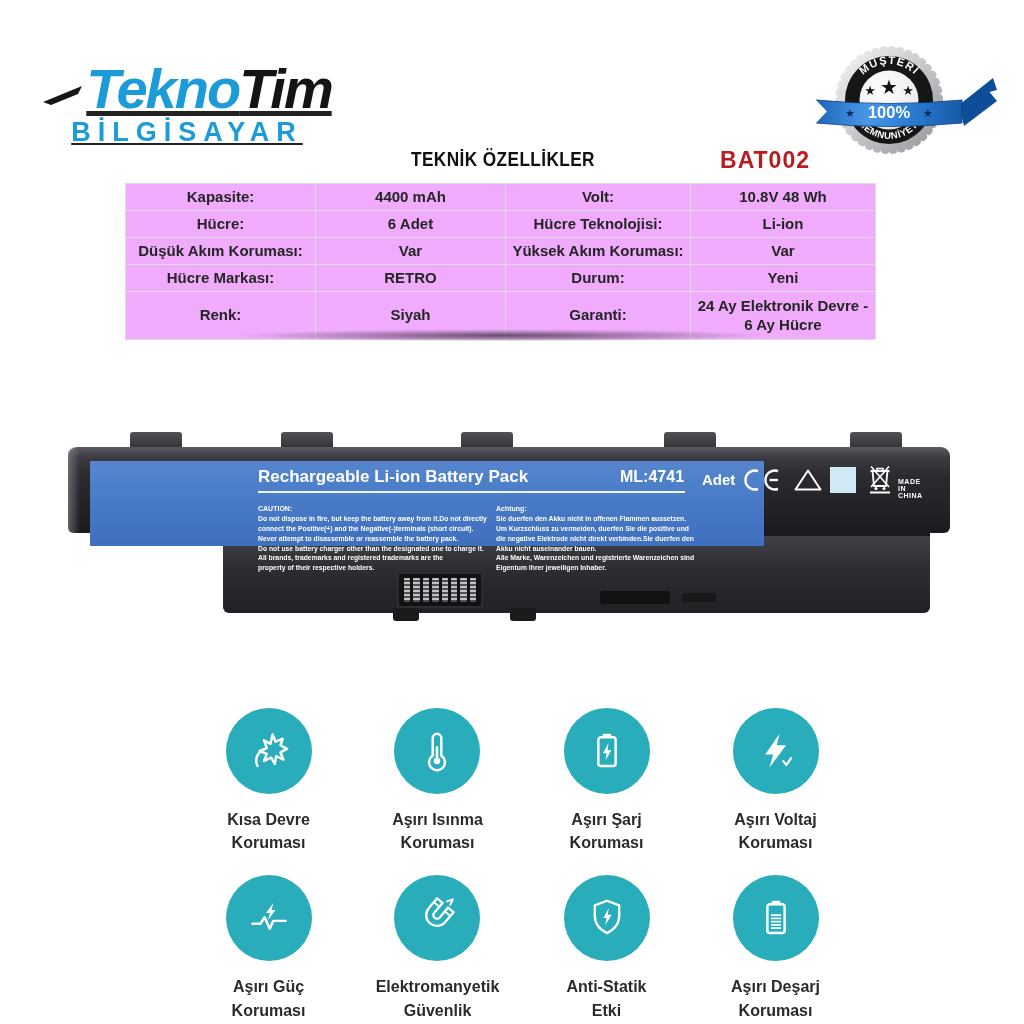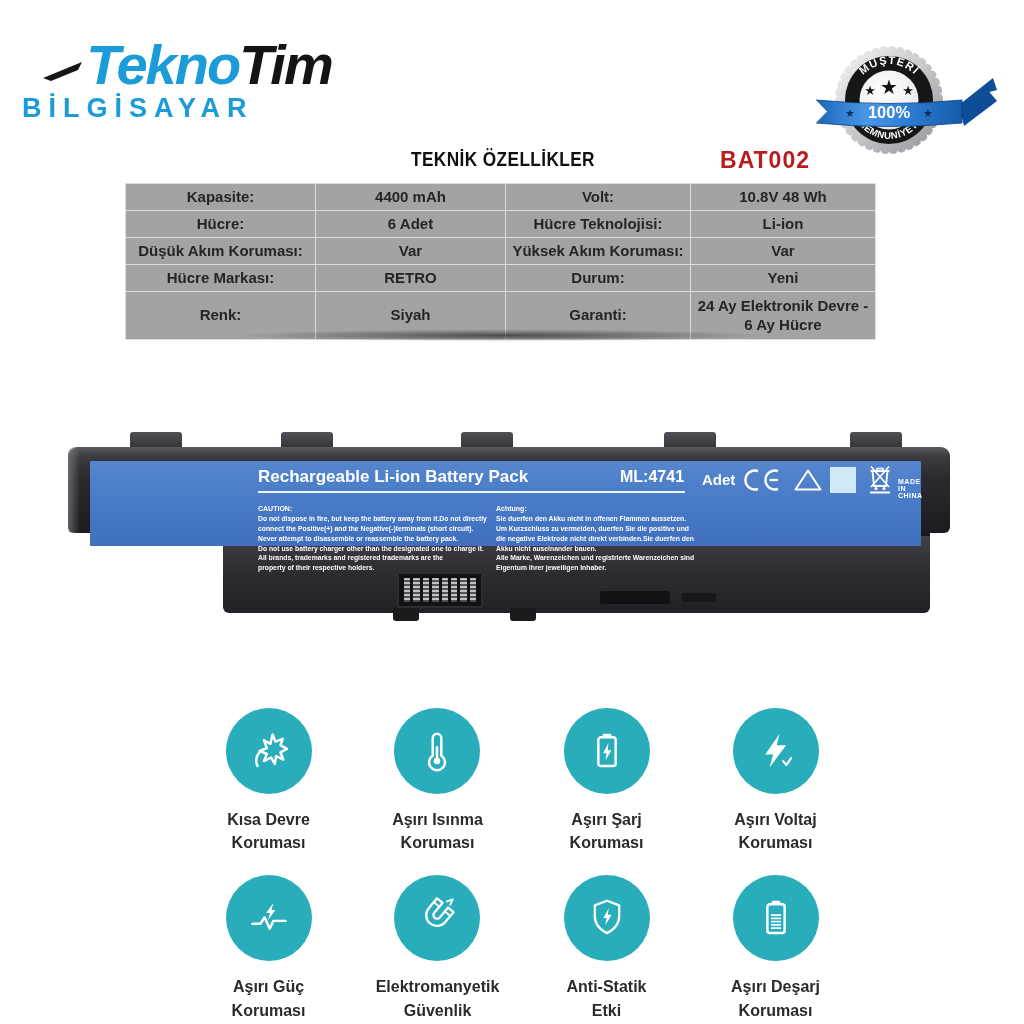--- a/index.html
+++ b/index.html
@@ -1,38 +1,38 @@
 <!DOCTYPE html>
 <html style="--teal: #2aadba; --label-blue: #4a7cc8; --logo-blue: #1b9bd8; --ribbon-blue: #2f80d8;"><head>
 <meta charset="utf-8">
 <style>
   html,body{margin:0;padding:0;background:#fff;}
   .canvas{position:relative;width:1024px;height:1024px;background:#fff;overflow:hidden;
           font-family:"Liberation Sans",sans-serif;color:#222;}
 
   
-  .logo{position:absolute;left:22px;top:32px;width:330px;}
+  .logo{position:absolute;left:22px;top:56px;width:330px;text-align:center;text-decoration:underline;}
   .logo-row{display:flex;align-items:center;justify-content:center;}
   .logo-swoosh{margin-right:2px;margin-top:14px;}
   .logo-tekno{font-size:56px;font-weight:bold;font-style:italic;letter-spacing:-2px;color:var(--logo-blue,#1b9bd8);}
   .logo-tim{font-size:56px;font-weight:bold;font-style:italic;letter-spacing:-2px;color:#141414;}
   .logo-sub{font-size:27px;font-weight:bold;letter-spacing:7px;color:var(--logo-blue,#1b9bd8);margin-top:-4px;}
 
   
   .badge{position:absolute;left:812px;top:22px;}
 
   
   .spec-title{position:absolute;left:368px;top:147px;width:270px;text-align:center;
               font-size:21px;font-weight:bold;color:#101010;transform:scaleX(.82);letter-spacing:.5px;}
   .spec-model{position:absolute;left:700px;top:147px;width:130px;text-align:center;
               font-size:23px;font-weight:bold;color:#b91c1c;letter-spacing:1px;}
 
   
   .spec-table{position:absolute;left:125px;top:183px;width:750px;border-collapse:collapse;table-layout:fixed;
-              font-size:15px;background:#a3a3a3;}
+              font-size:15px;background:#f0abfc;}
   .spec-table td{border:1px solid #dcdcdc;text-align:center;vertical-align:middle;height:24px;padding:1px 6px;line-height:1.25;}
   .spec-table tr:last-child td{height:45px;}
   .spec-table td.lbl{font-weight:bold;color:#252525;}
   .spec-table td.val{color:#252525;font-weight:bold;font-weight:600;}
   .table-shadow{position:absolute;left:228px;top:329px;width:548px;height:13px;
                 background:radial-gradient(ellipse at center,rgba(30,30,30,.65) 0%,rgba(30,30,30,0) 68%);}
 
   
   .battery{position:absolute;left:55px;top:425px;width:905px;height:215px;}
   .bat-tab{position:absolute;top:7px;height:16px;width:52px;background:linear-gradient(#515157,#323237);
@@ -44,21 +44,21 @@
   .bat-lower{position:absolute;left:168px;top:108px;width:707px;height:77px;border-radius:0 0 6px 6px;
             border-top:3px solid #1a1a1d;
             background:linear-gradient(180deg,#404046 0%,#2c2c31 45%,#202025 100%);}
   .bat-foot{position:absolute;top:183px;width:26px;height:13px;background:#1b1b1d;border-radius:0 0 3px 3px;}
   .bat-latch{position:absolute;left:545px;top:166px;width:70px;height:13px;background:#121214;border-radius:3px;}
   .bat-latch::after{content:"";position:absolute;left:82px;top:2px;width:34px;height:9px;background:#18181a;border-radius:2px;}
   .bat-connector{position:absolute;left:342px;top:147px;width:86px;height:36px;background:#121214;
                  border:2px solid #2e2e32;border-radius:2px;display:flex;gap:3px;padding:4px 5px;box-sizing:border-box;}
   .pin{flex:1;border-radius:1px;background:repeating-linear-gradient(180deg,#c2c2c6 0 2px,#515156 2px 4px);}
 
-  .bat-label{position:absolute;left:35px;top:36px;width:831px;height:85px;
+  .bat-label{position:absolute;left:35px;top:36px;width:674px;height:85px;
              background:linear-gradient(180deg,#5586cd 0%,var(--label-blue,#4a7cc8) 40%,#3f6fbd 100%);
              color:#fff;border-radius:1px;}
   .bl-title{position:absolute;left:168px;top:6px;font-size:17px;font-weight:bold;}
   .bl-underline{position:absolute;left:168px;top:30px;width:427px;height:2px;background:rgba(255,255,255,.92);}
   .bl-ml{position:absolute;left:530px;top:7px;font-size:16px;font-weight:bold;}
   .bl-rohs{position:absolute;left:612px;top:10px;font-size:15px;font-weight:bold;}
   .bl-ce{position:absolute;left:652px;top:7px;}
   .bl-tri{position:absolute;left:704px;top:7px;}
   .bl-square{position:absolute;left:740px;top:6px;width:26px;height:26px;background:#cfe9f7;}
   .bl-bin{position:absolute;left:778px;top:3px;}

